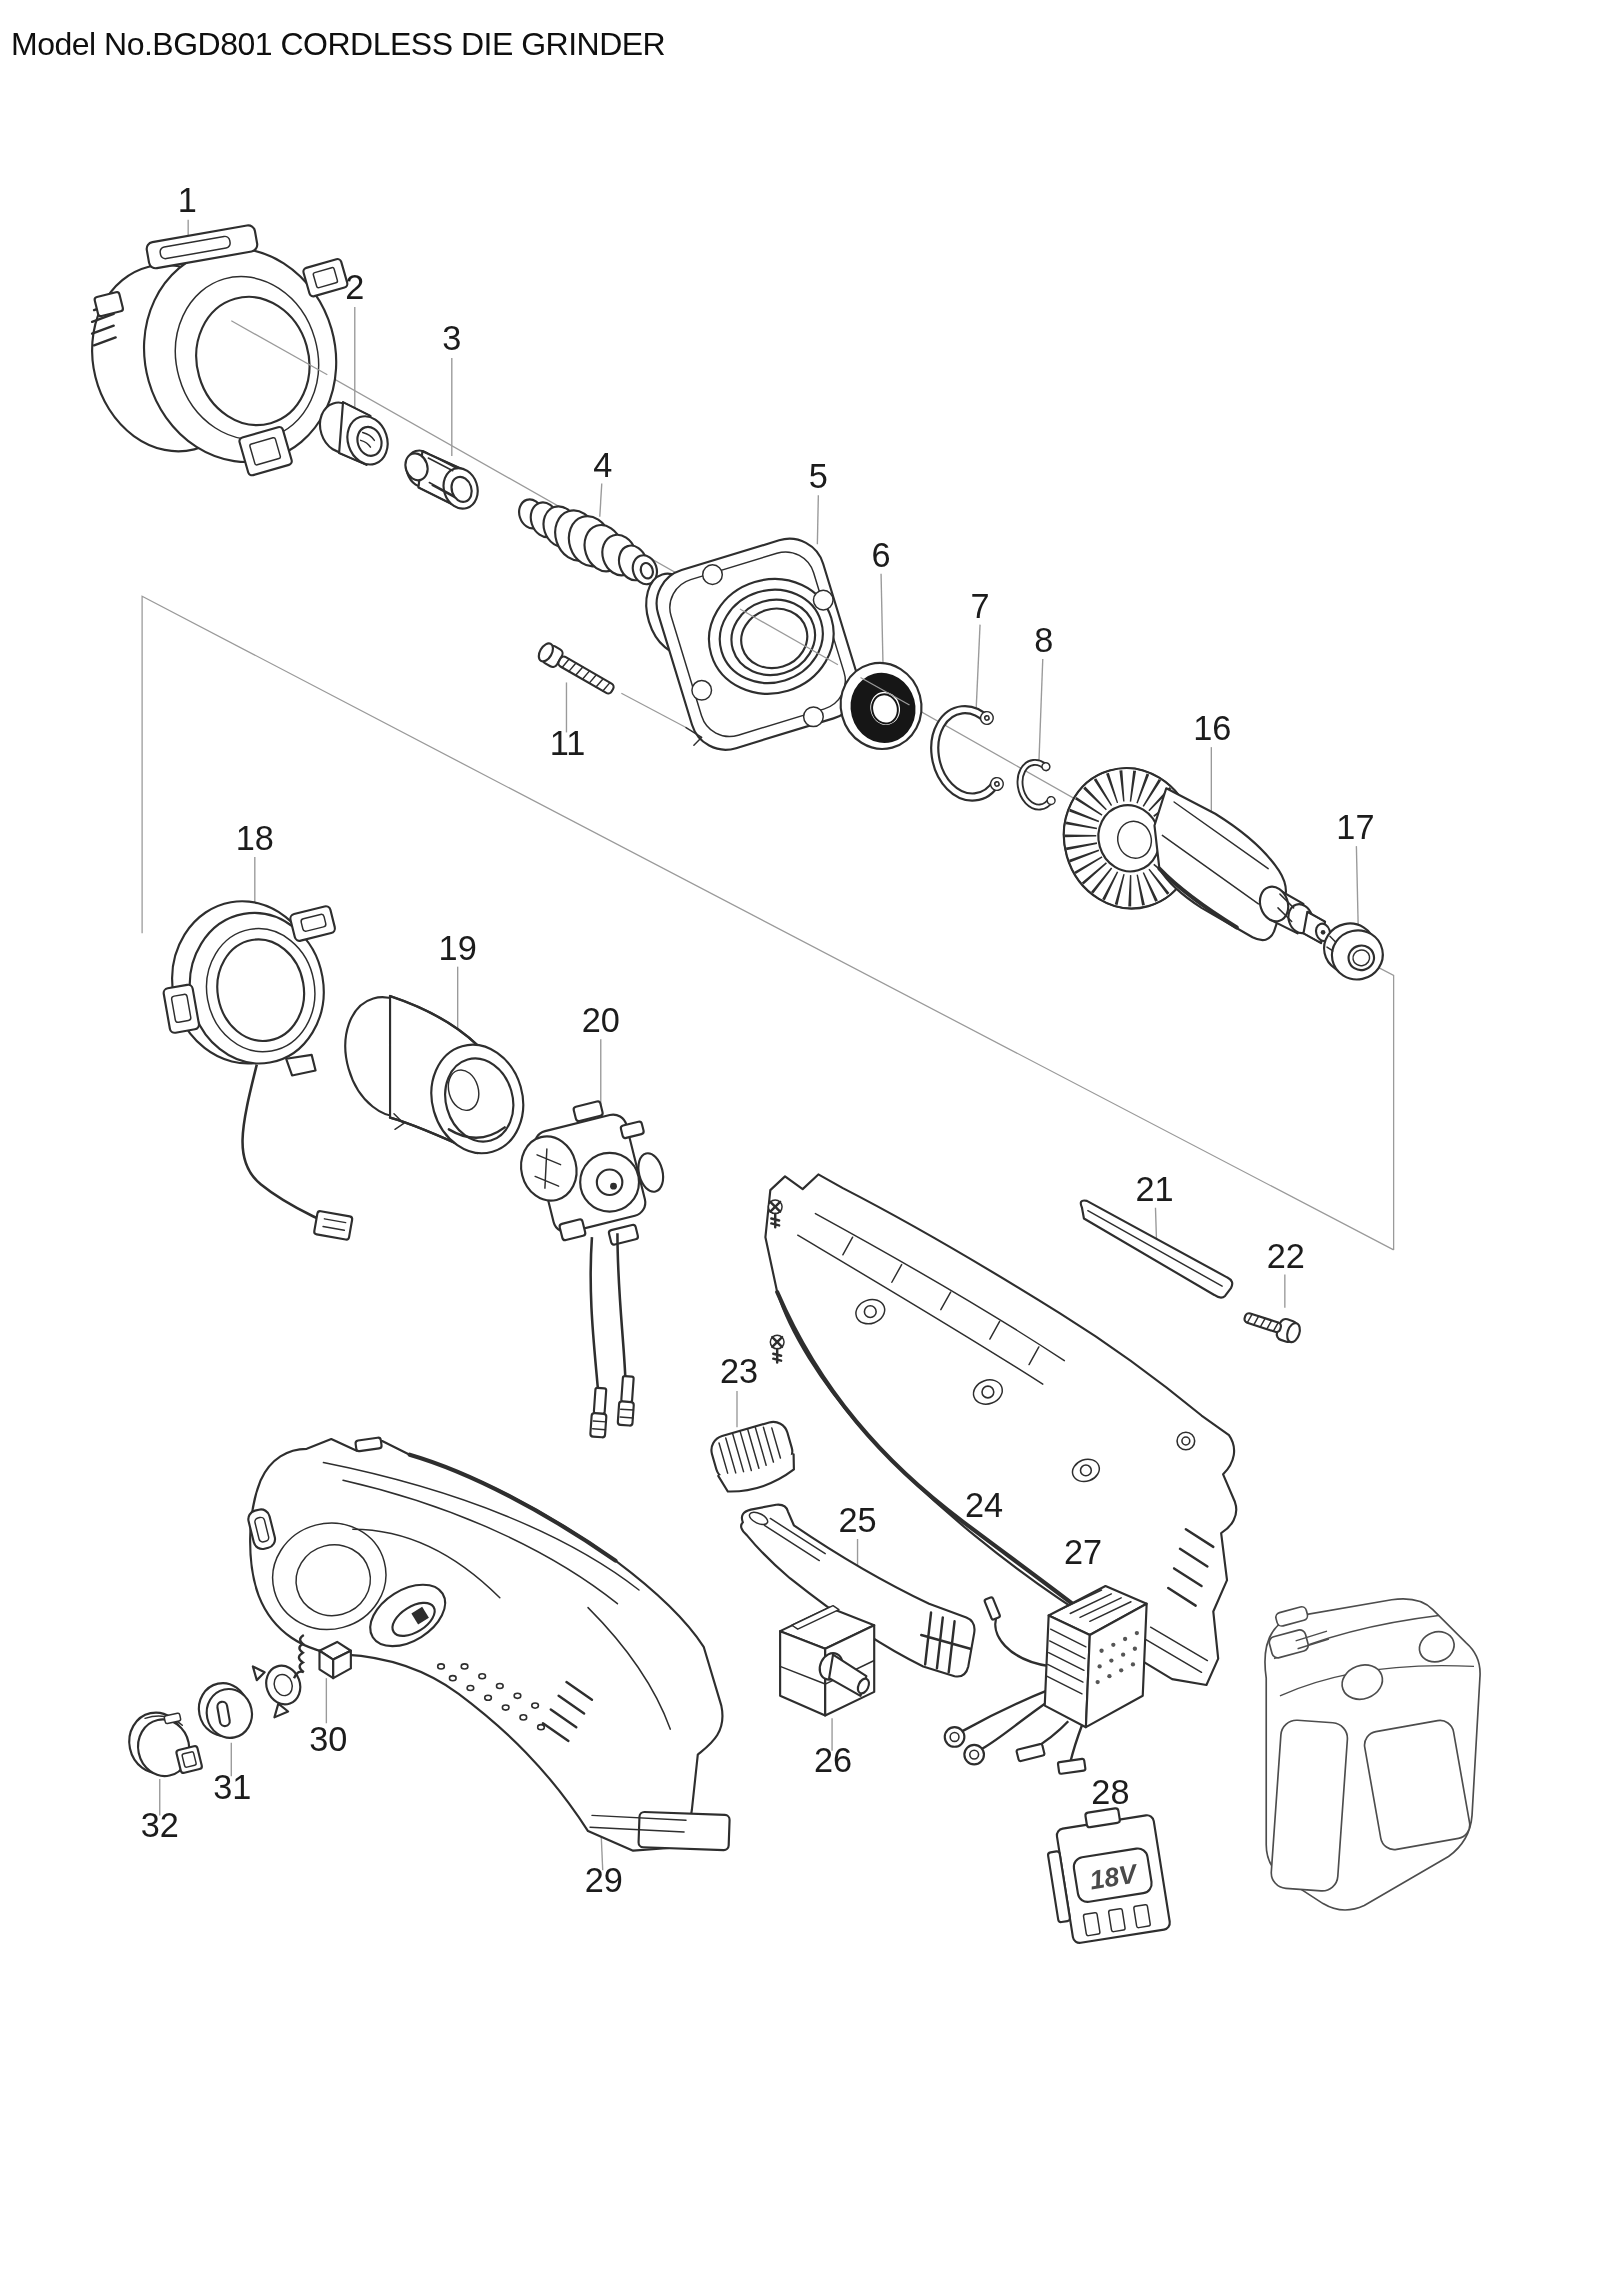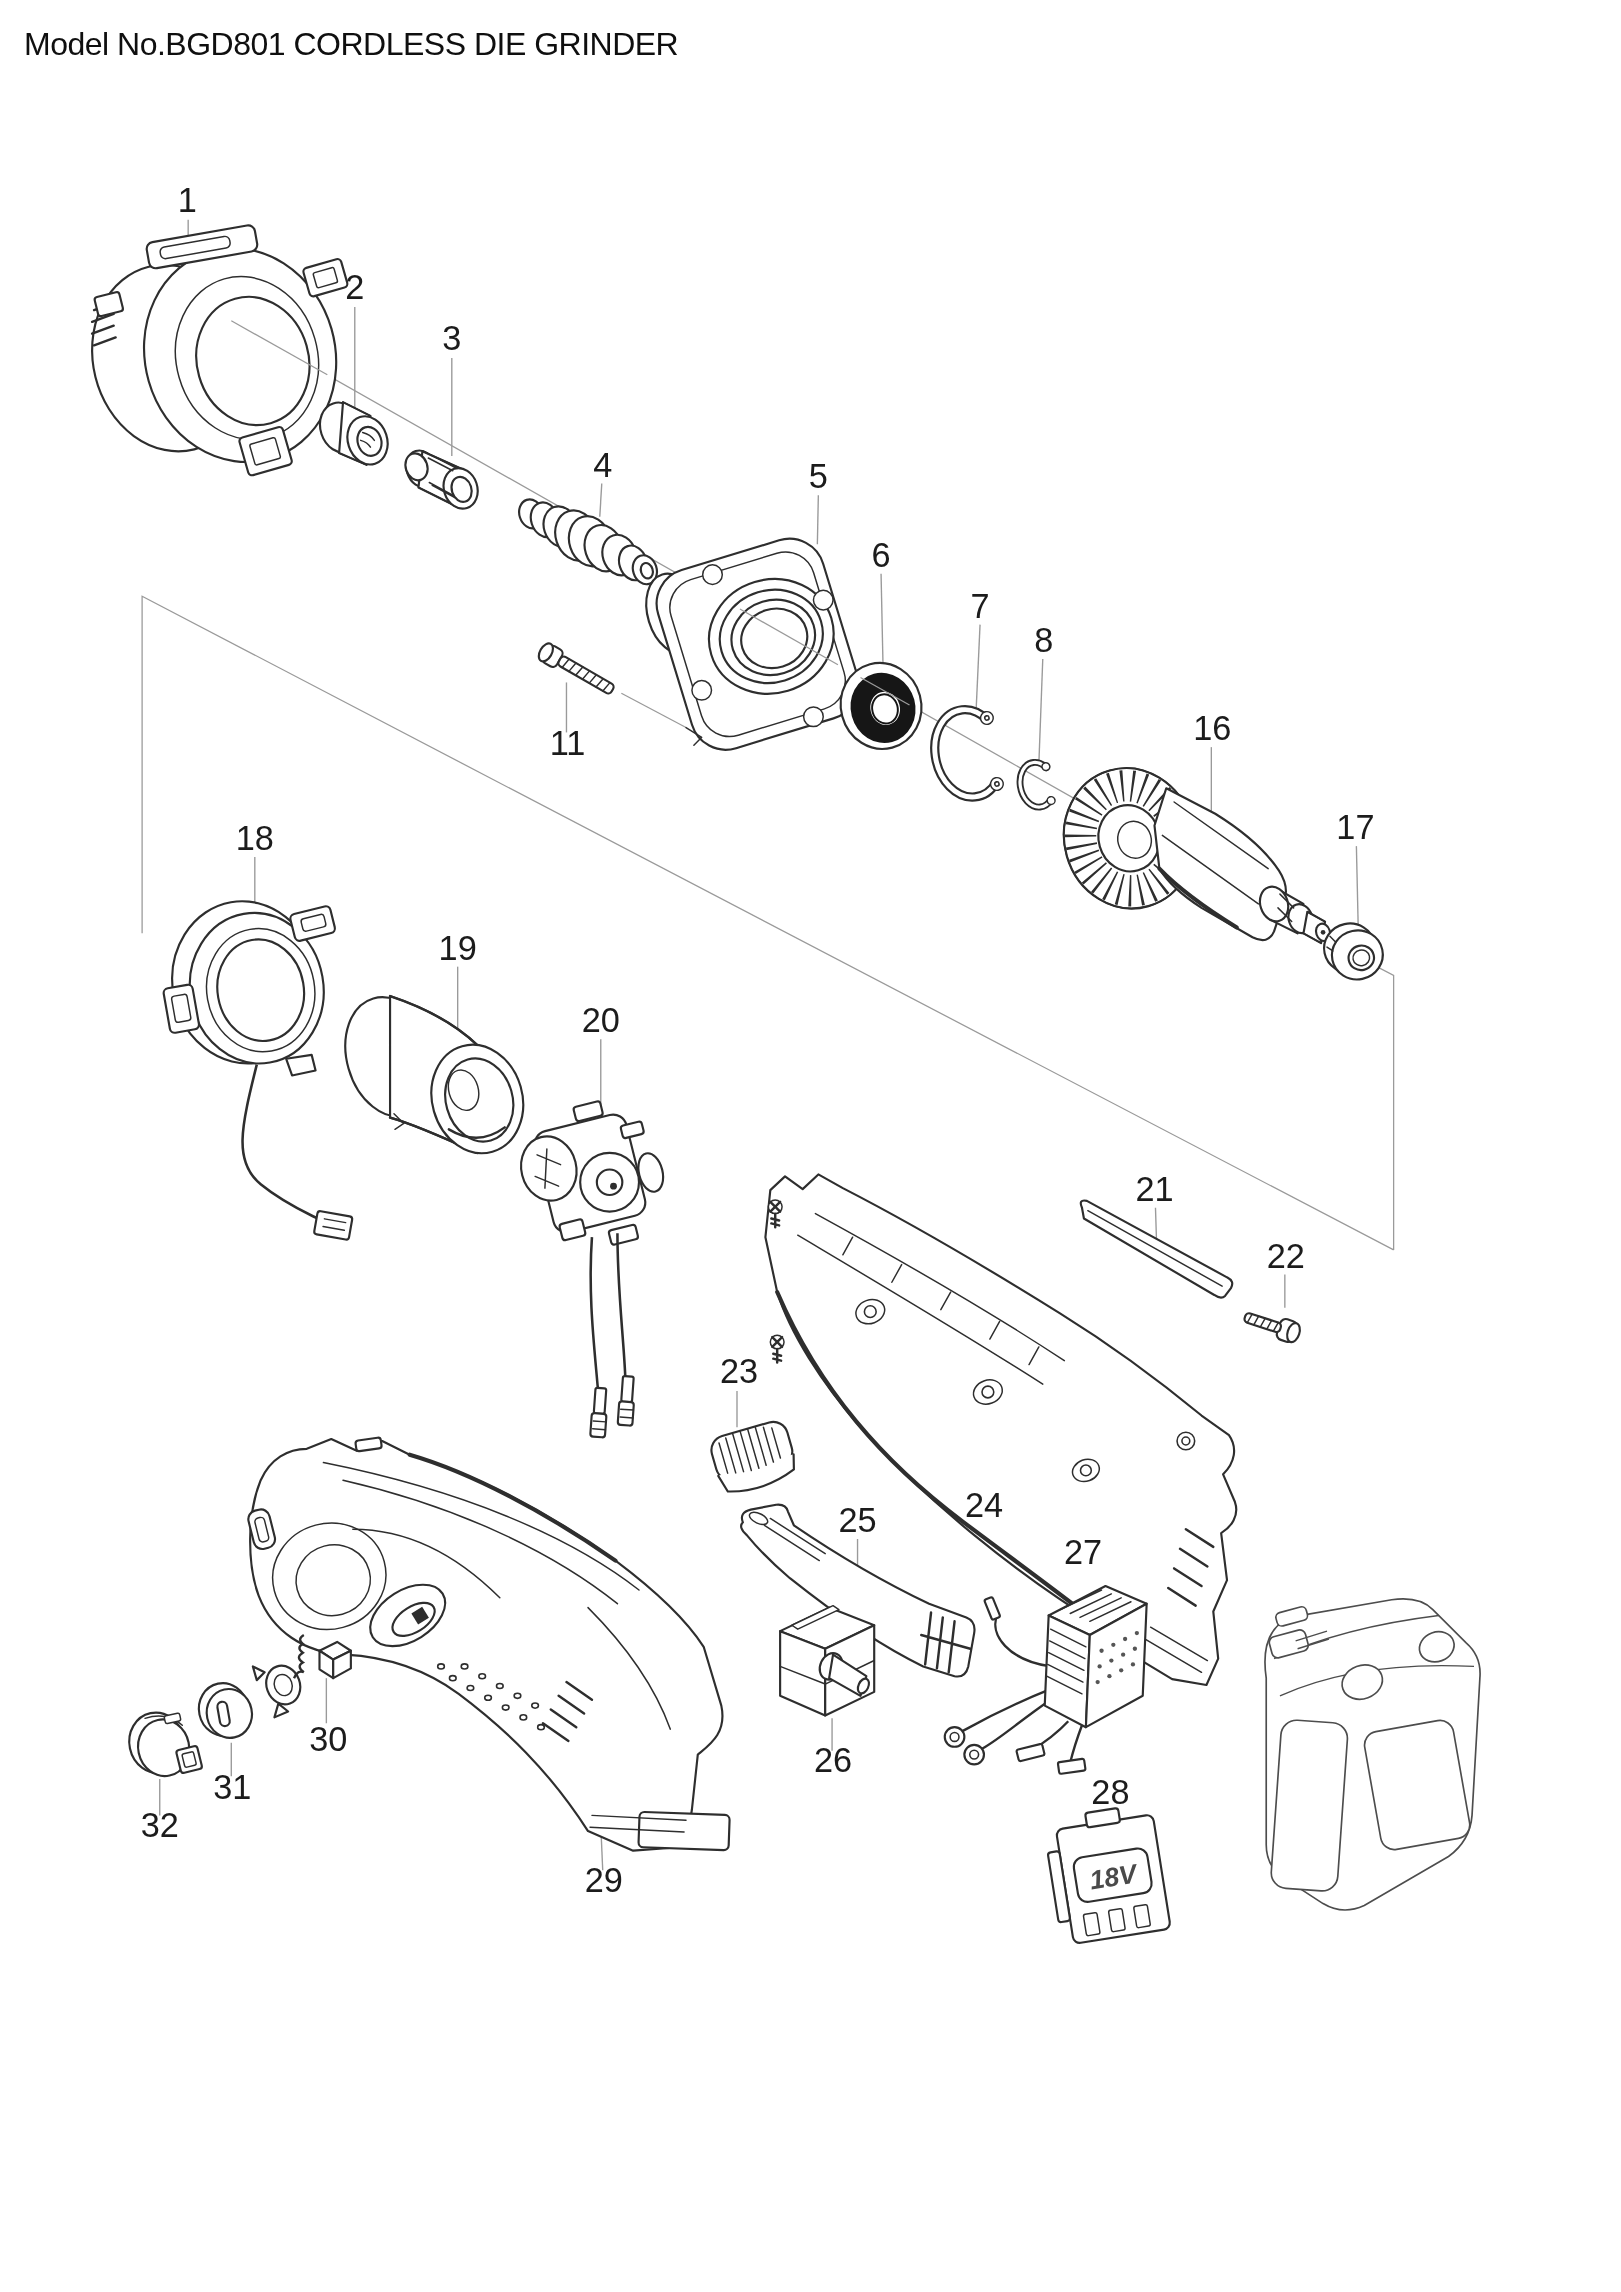--- a/index.html
+++ b/index.html
@@ -1,18 +1,18 @@
 <!DOCTYPE html>
 <html><head>
 <meta charset="utf-8">
 <style>
   html,body { margin:0; padding:0; background:#fff; }
   .stage { position:relative; width:1621px; height:2293px; background:#fff; overflow:hidden;
            font-family:"Liberation Sans", sans-serif; }
-  .title { position:absolute; left:24px; top:25.5px; font-size:32px; letter-spacing:-0.5px;
+  .title { position:absolute; left:11px; top:25.5px; font-size:32px; letter-spacing:-0.5px;
            color:#0f0f0f; white-space:nowrap; }
   svg.diagram { position:absolute; left:0; top:0; }
   .p  { fill:#ffffff; stroke:#2e2e2e; stroke-width:2.2; stroke-linejoin:round; stroke-linecap:round; }
   .p1 { fill:#ffffff; stroke:#2e2e2e; stroke-width:1.5; stroke-linejoin:round; }
   .d  { fill:none; stroke:#2e2e2e; stroke-width:1.5; stroke-linejoin:round; stroke-linecap:round; }
   .d2 { fill:none; stroke:#2e2e2e; stroke-width:2.5; stroke-linejoin:round; stroke-linecap:round; }
   .b  { fill:none; stroke:#2e2e2e; stroke-width:4.2; stroke-linejoin:round; stroke-linecap:round; }
   .ring1 { fill:none; stroke:#2e2e2e; stroke-linecap:round; }
   .ring2 { fill:none; stroke:#ffffff; stroke-linecap:round; }
   .leader { stroke:#9a9a9a; stroke-width:1.4; fill:none; }

